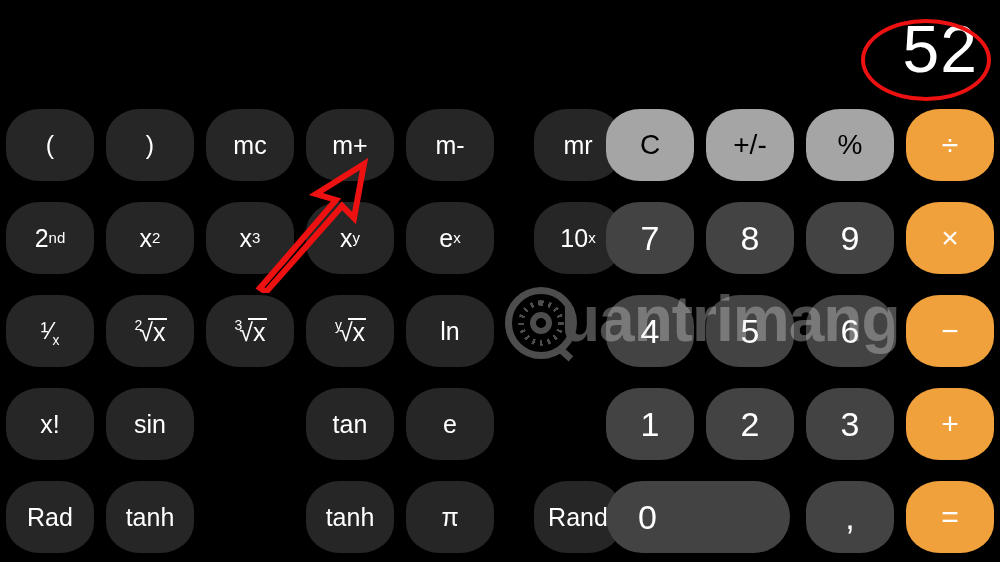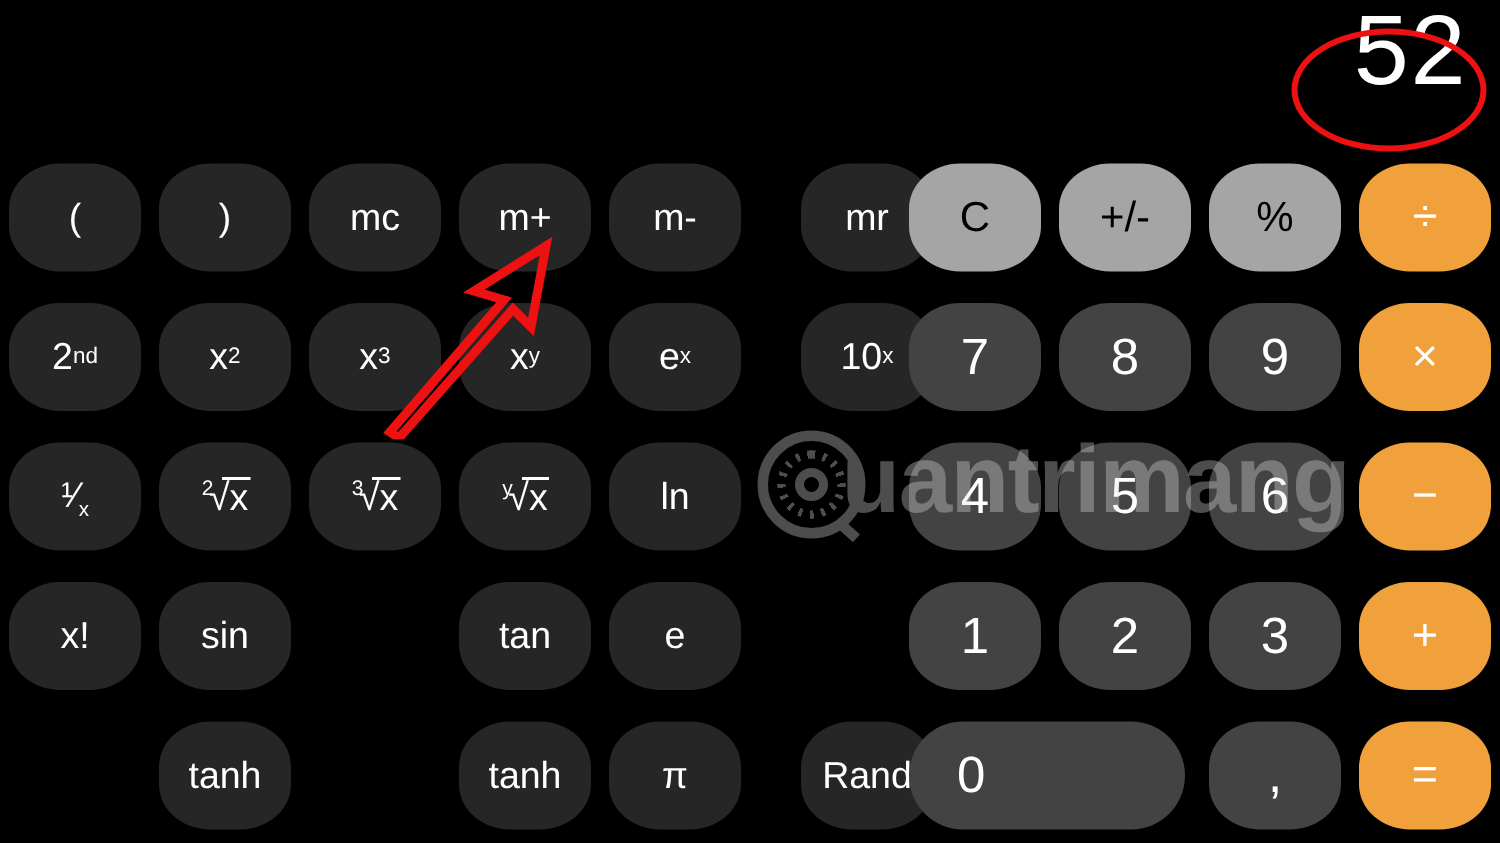--- a/index.html
+++ b/index.html
@@ -14,20 +14,21 @@
     width: 1000px; height: 562px;
     background: #000;
   }
 
   
   .display {
     position: absolute;
     left: 0; top: 0;
     width: 1000px; height: 104px;
     display: flex;
+    align-items: center;
     justify-content: flex-end;
     padding-right: 22px;
   }
   .display-value {
     color: #ffffff;
     font-size: 66px;
     font-weight: 300;
     line-height: 1;
     letter-spacing: 1px;
     padding-bottom: 6px;
@@ -272,20 +273,21 @@
       <button class="key fn c1">sin</button>
       <button class="key fn c3">tan</button>
       <button class="key fn c4">e</button>
       <button class="key digit c6">1</button>
       <button class="key digit c7">2</button>
       <button class="key digit c8">3</button>
       <button class="key op    c9">+</button>
     </div>
 
     <div class="row">
+      <button class="key fn c0">Rad</button>
       <button class="key fn c1">tanh</button>
       <button class="key fn c3">tanh</button>
       <button class="key fn c4">π</button>
       <button class="key fn c5">Rand</button>
       <button class="key digit zero c6">0</button>
       <button class="key digit c8">,</button>
       <button class="key op    c9">=</button>
     </div>
 
   </div>

